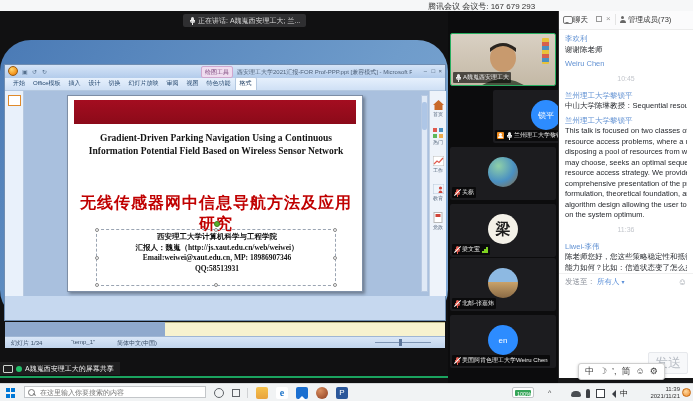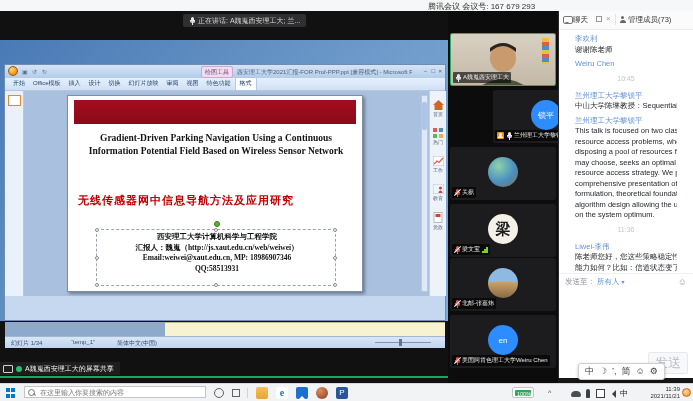--- a/index.html
+++ b/index.html
@@ -9,21 +9,21 @@
   
   #os-strip{left:0;top:0;width:693px;height:11px;background:#f6f7f8;border-bottom:1px solid #e2e2e2;}
   #os-strip .t{left:428px;top:1px;font-size:8px;color:#333;}
   
   #meeting{left:0;top:11px;width:693px;height:372px;background:#161617;}
   #stage{left:0;top:0;width:448px;height:372px;background:#111112;overflow:hidden;}
   #speaking-pill{left:183px;top:3px;height:13px;background:#2f2f31;border-radius:2px;
     display:flex;align-items:center;gap:3px;padding:0 6px;}
   #speaking-pill span{font-size:7px;color:#d8d8d8;white-space:nowrap;}
   
-  #desktop{left:0;top:29px;width:448px;height:281px;background:linear-gradient(130deg,#4a7ab5,#6f9ccb 60%,#82aad6);}
+  #desktop{left:0;top:29px;width:448px;height:281px;background:linear-gradient(130deg,#4a7ab5,#6f9ccb 60%,#82aad6);border-radius:31px;}
   #ppt{left:4px;top:24px;width:442px;height:257px;background:#c6d8ef;border:1px solid #6f8db1;box-sizing:border-box;}
   #ppt-titlebar{left:0;top:0;width:440px;height:13px;background:linear-gradient(#d5e4f7,#b3cceb);}
   #orb{left:3px;top:1px;width:10px;height:10px;border-radius:50%;
     background:radial-gradient(circle at 35% 30%,#ffd76e,#f59a23 60%,#c96a10);border:1px solid #9a5a10;box-sizing:border-box;}
   .qat{font-size:6px;color:#55708e;}
   #ctx-tab{left:196px;top:1px;height:10px;padding:0 3px;background:#efdcef;border:1px solid #cfa7cf;
     border-radius:2px;font-size:6px;color:#7a447a;line-height:10px;}
   #ppt-title{left:232px;top:3px;width:175px;font-size:6px;color:#4d6078;white-space:nowrap;overflow:hidden;}
   .winctl{font-size:6px;color:#44586e;line-height:13px;}
   #ppt-tabs{left:0;top:13px;width:440px;height:13px;background:linear-gradient(#e6f0fc,#cfe0f5);
@@ -31,21 +31,21 @@
   .rtab{font-size:6px;color:#24476e;padding:1px 4px 2px;white-space:nowrap;}
   .rtab.active{background:#fdfeff;border:1px solid #b4c8e0;border-bottom:none;border-radius:2px 2px 0 0;color:#1a3a60;}
   #ppt-work{left:0;top:26px;width:440px;height:205px;background:#a9c0de;}
   #thumb-panel{left:0;top:0;width:18px;height:205px;background:#e9f1fb;border-right:1px solid #b7c9e0;}
   #thumb1{left:3px;top:4px;width:11px;height:9px;background:#fff;border:1px solid #e08a2a;}
   #slide{left:62px;top:4px;width:296px;height:197px;background:#fff;border:1px solid #7d8ea6;
     box-shadow:2px 2px 3px rgba(0,0,0,.35);box-sizing:border-box;}
   #banner{left:6px;top:4px;width:282px;height:24px;background:linear-gradient(#a40d20,#8b0a19);}
   #title-en{left:10px;top:36px;width:276px;text-align:center;font-family:"Liberation Serif",serif;
     font-weight:bold;font-size:9.5px;line-height:1.4;color:#141414;}
-  #title-cn{left:10px;top:97px;width:276px;text-align:left;font-weight:bold;font-size:11px;
+  #title-cn{left:10px;top:97px;width:276px;text-align:center;font-weight:bold;font-size:16px;
     letter-spacing:1px;color:#c00000;}
   #rot-dot{left:146px;top:125px;width:4px;height:4px;border-radius:50%;background:#59b12d;border:1px solid #3d7d1e;}
   #textbox{left:28px;top:133px;width:240px;height:57px;border:1px dashed #9aa4b2;box-sizing:border-box;}
   #textbox .body{left:0;top:2px;width:240px;text-align:center;font-family:"Liberation Serif",serif;
     font-weight:bold;font-size:7.5px;line-height:1.42;color:#111;}
   .hd{width:4px;height:4px;border-radius:50%;background:#fff;border:1px solid #8a8a8a;box-sizing:border-box;position:absolute;}
   #vscroll{left:416px;top:4px;width:7px;height:197px;background:#dfe9f6;border:1px solid #b7c9e2;box-sizing:border-box;}
   #vscroll .vthumb{left:0px;top:6px;width:5px;height:28px;background:#aec6e6;border-radius:2px;}
   #plugin-bar{left:424px;top:0;width:16px;height:205px;background:#eef3fa;border-left:1px solid #c2d1e4;}
   .pitem{width:16px;text-align:center;margin-top:9px;}
@@ -105,21 +105,21 @@
   .bubble-ic{position:absolute;left:4px;top:5px;width:8px;height:6px;border:1px solid #777;border-radius:2px;}
   .bubble-ic:after{content:"";position:absolute;left:1px;top:5px;width:0;height:0;
     border:2px solid transparent;border-top-color:#777;}
   .sq-ic{position:absolute;top:5px;width:6px;height:6px;border:1px solid #999;box-sizing:border-box;}
   #chat-close{position:absolute;left:47px;top:3px;font-size:8px;color:#999;}
   #hdr-div{position:absolute;left:56px;top:3px;width:1px;height:11px;background:#e4e4e4;}
   .person-ic{position:absolute;left:60px;top:5px;width:7px;height:7px;}
   .person-ic:before{content:"";position:absolute;left:2px;top:0;width:3px;height:3px;border-radius:50%;background:#666;}
   .person-ic:after{content:"";position:absolute;left:0.5px;top:3.5px;width:6px;height:3px;border-radius:3px 3px 0 0;background:#666;}
   #msgs{left:0;top:18px;width:134px;height:244px;overflow:hidden;display:flex;flex-direction:column;
-    justify-content:flex-end;padding:0 16px;box-sizing:border-box;}
+    justify-content:flex-end;padding:0 6px;box-sizing:border-box;}
   .m-name{font-size:7.5px;color:#6292d3;margin-top:4px;line-height:10.5px;white-space:nowrap;overflow:hidden;}
   .m-text{font-size:7.5px;color:#26292e;line-height:10.5px;white-space:pre;overflow:hidden;}
   .m-time{font-size:7px;color:#c3c6cc;text-align:center;margin:4px 0;line-height:9px;}
   #send-to{left:0;top:262px;width:134px;height:16px;border-top:1px solid #f0f0f0;display:flex;
     align-items:center;padding:0 6px;box-sizing:border-box;gap:2px;}
   #send-to .k{font-size:7.5px;color:#8a8f99;}
   #send-to .v{font-size:7.5px;color:#5a8fd8;}
   #send-to .caret{font-size:6px;color:#5a8fd8;}
   #send-to .smile{margin-left:auto;font-size:9px;color:#9aa0a8;}
   #chat-input{left:0;top:278px;width:134px;height:89px;background:#fff;}

